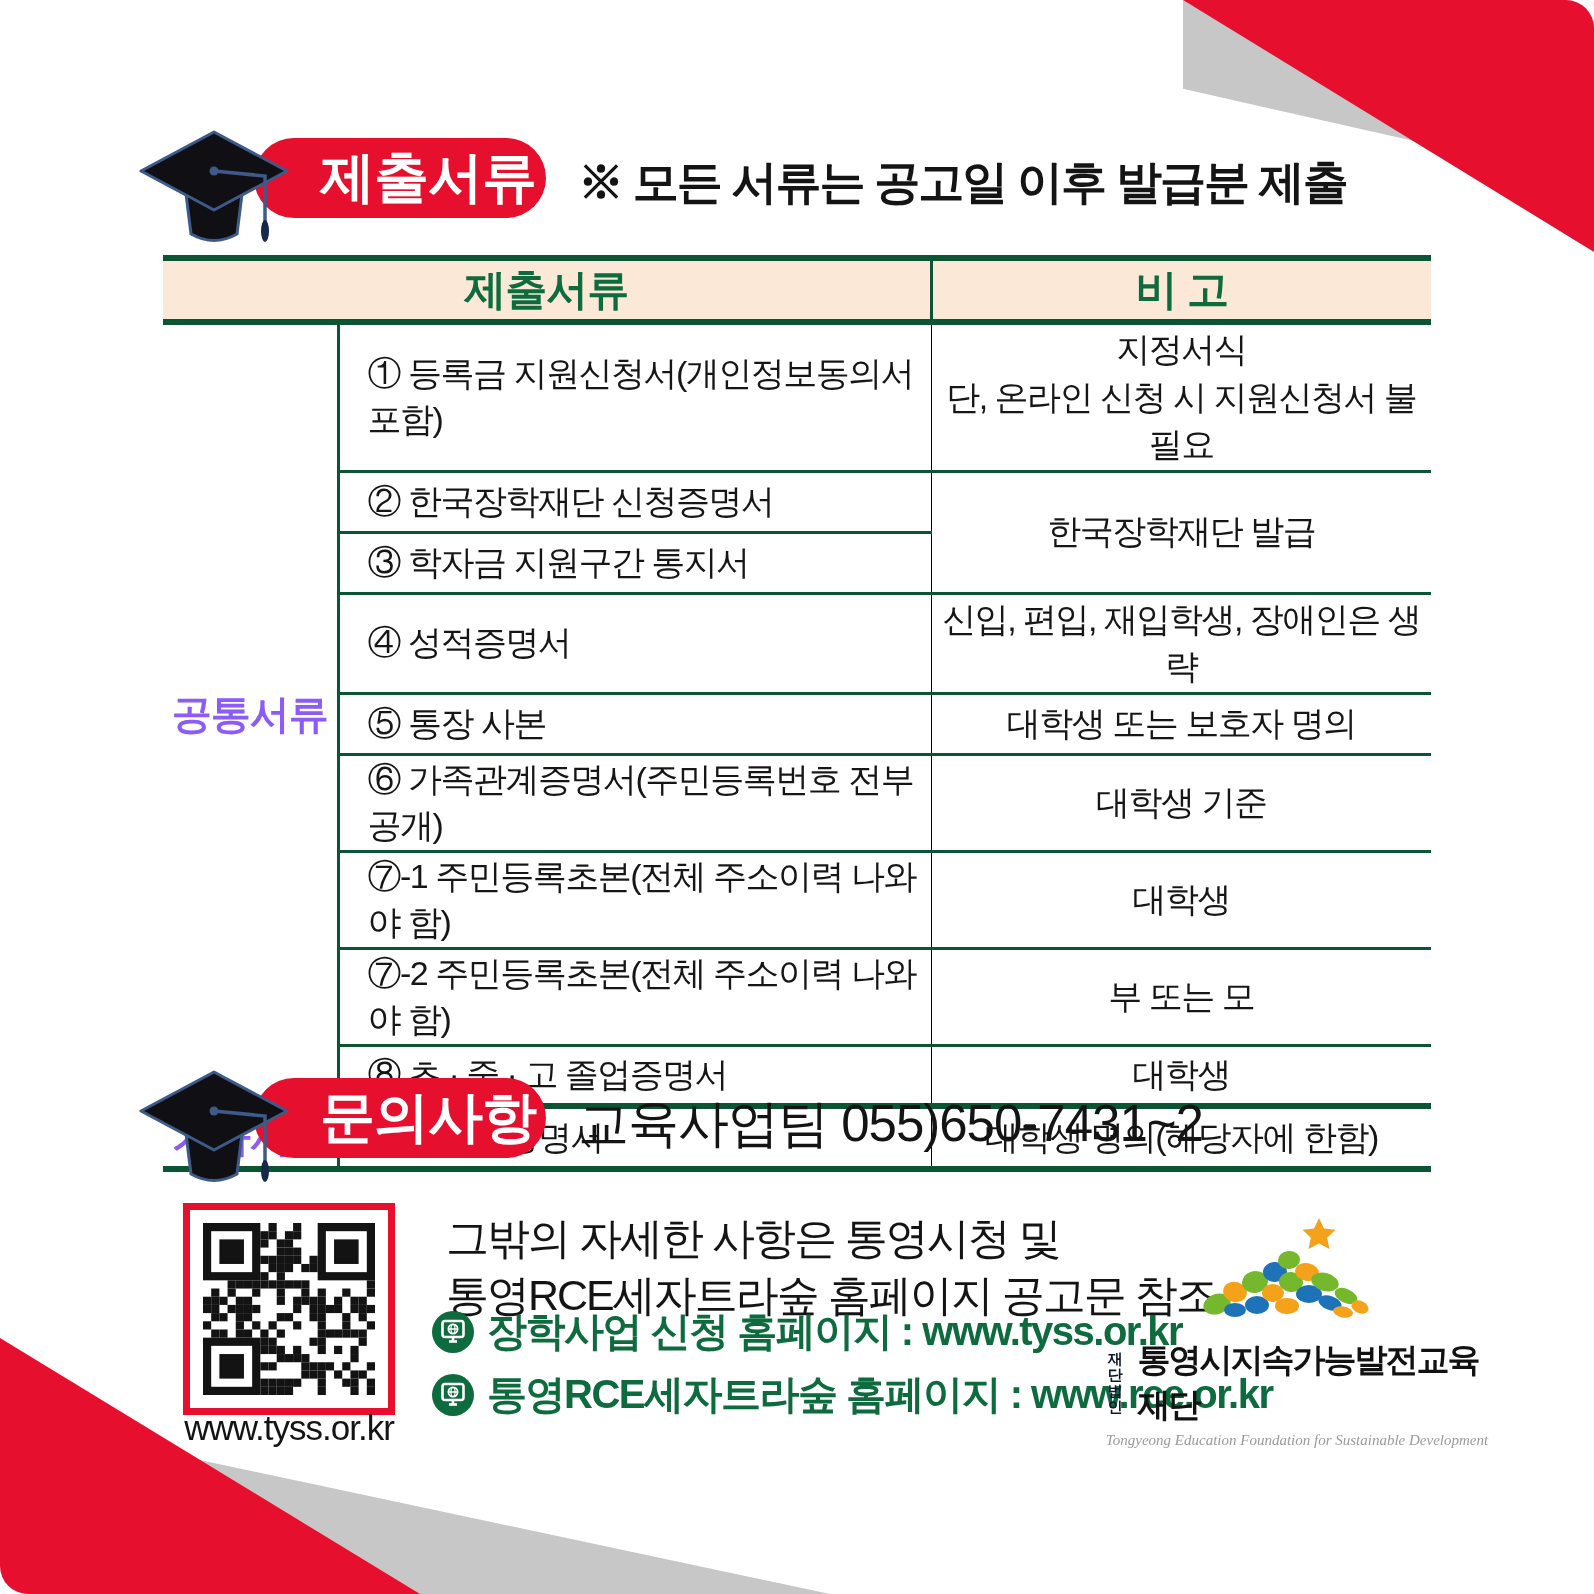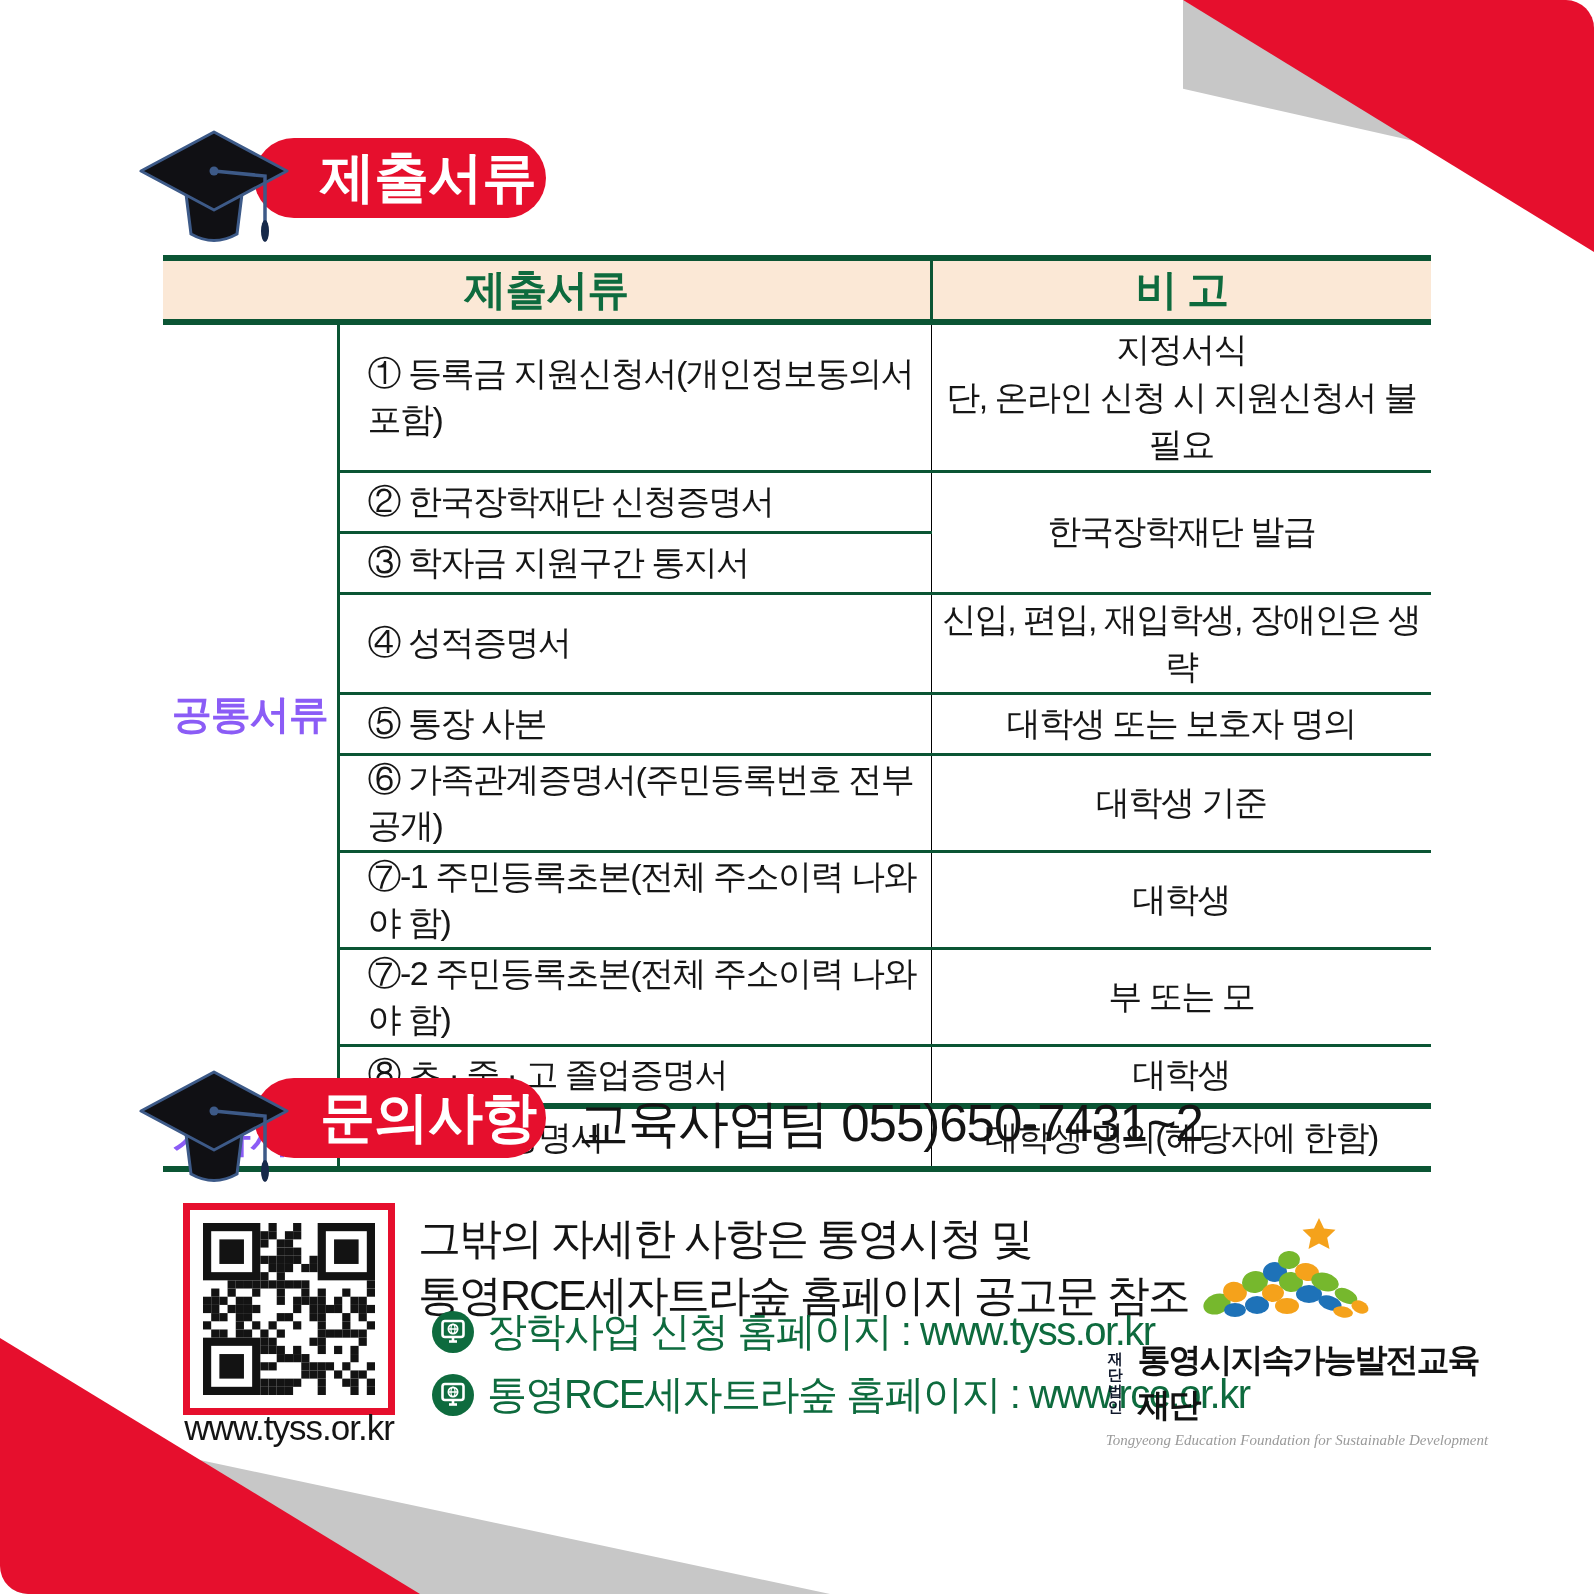--- a/index.html
+++ b/index.html
@@ -46,26 +46,26 @@
   td.cat{color:#8b5cf6;font-size:40px;font-weight:bold;text-align:center;vertical-align:middle;letter-spacing:-1px;}
   td.doc{text-align:left;padding-left:28px;border-left:3px solid #0b5534;}
   td.rem{text-align:center;border-left:1px solid #000000;white-space:pre-line;line-height:1.4;}
   tr.group-start td{border-top-width:6px;}
 
   
   .qr-box{position:absolute;left:183px;top:1203px;z-index:2;width:172px;height:172px;
           border:7px solid #e60f2d;background:#ffffff;padding:13px;}
   .qr-caption{position:absolute;left:158px;top:1408px;width:262px;text-align:center;
               font-size:35px;color:#141414;letter-spacing:-1px;z-index:2;}
-  .info{position:absolute;left:418px;top:1210px;z-index:2;font-size:43px;line-height:57px;
+  .info{position:absolute;left:446px;top:1210px;z-index:2;font-size:43px;line-height:57px;
         color:#141414;letter-spacing:-2px;}
   .links{position:absolute;left:432px;top:1300px;z-index:2;}
   .link-row{height:63px;display:flex;align-items:center;gap:13px;}
   .link-row .g-icon{width:42px;height:42px;flex:0 0 auto;}
-  .link-label{font-size:40px;color:#0e6b3e;font-weight:400;letter-spacing:-1.5px;}
+  .link-label{font-size:40px;color:#0e6b3e;font-weight:700;letter-spacing:-1.5px;}
 
   
   .logo{position:absolute;left:1102px;top:1212px;width:390px;z-index:2;
         display:flex;flex-direction:column;align-items:center;}
   .logo-art{width:260px;height:120px;}
   .logo-line{display:flex;align-items:center;gap:9px;margin-top:6px;}
   .logo-prefix{font-size:15px;line-height:16px;color:#0f172a;text-align:center;font-weight:bold;}
   .logo-name{font-size:33px;font-weight:800;color:#121212;letter-spacing:-2px;}
   .logo-en{margin-top:4px;font-size:15px;color:#9a9a9a;font-style:italic;
            font-family:Liberation Serif, serif;}
@@ -83,20 +83,21 @@
   <div class="cap cap1">
     <svg viewBox="0 0 152 128" width="152" height="128">
       <path d="M46,62 L106,62 L99,118 Q76,131 53,118 Z" fill="#101014" stroke="#3d5a88" stroke-width="3"></path>
       <polygon points="76,16 149,55 76,94 3,55" fill="#101014" stroke="#3d5a88" stroke-width="3" stroke-linejoin="round"></polygon>
       <path d="M76,55 L127,60 L127,106" fill="none" stroke="#3d5a88" stroke-width="3.5"></path>
       <circle cx="76" cy="55" r="4.5" fill="#3d5a88"></circle>
       <ellipse cx="127" cy="115" rx="4" ry="11" fill="#16294a"></ellipse>
     </svg>
   </div>
   <div class="badge badge1">제출서류</div>
+  <div class="note">※ 모든 서류는 공고일 이후 발급분 제출</div>
 
   <table class="doc-table">
     <colgroup>
         <col class="c-cat">
         <col class="c-doc">
         <col class="c-rem">
       </colgroup>
     <thead>
       <tr>
         <th colspan="2">제출서류</th>

